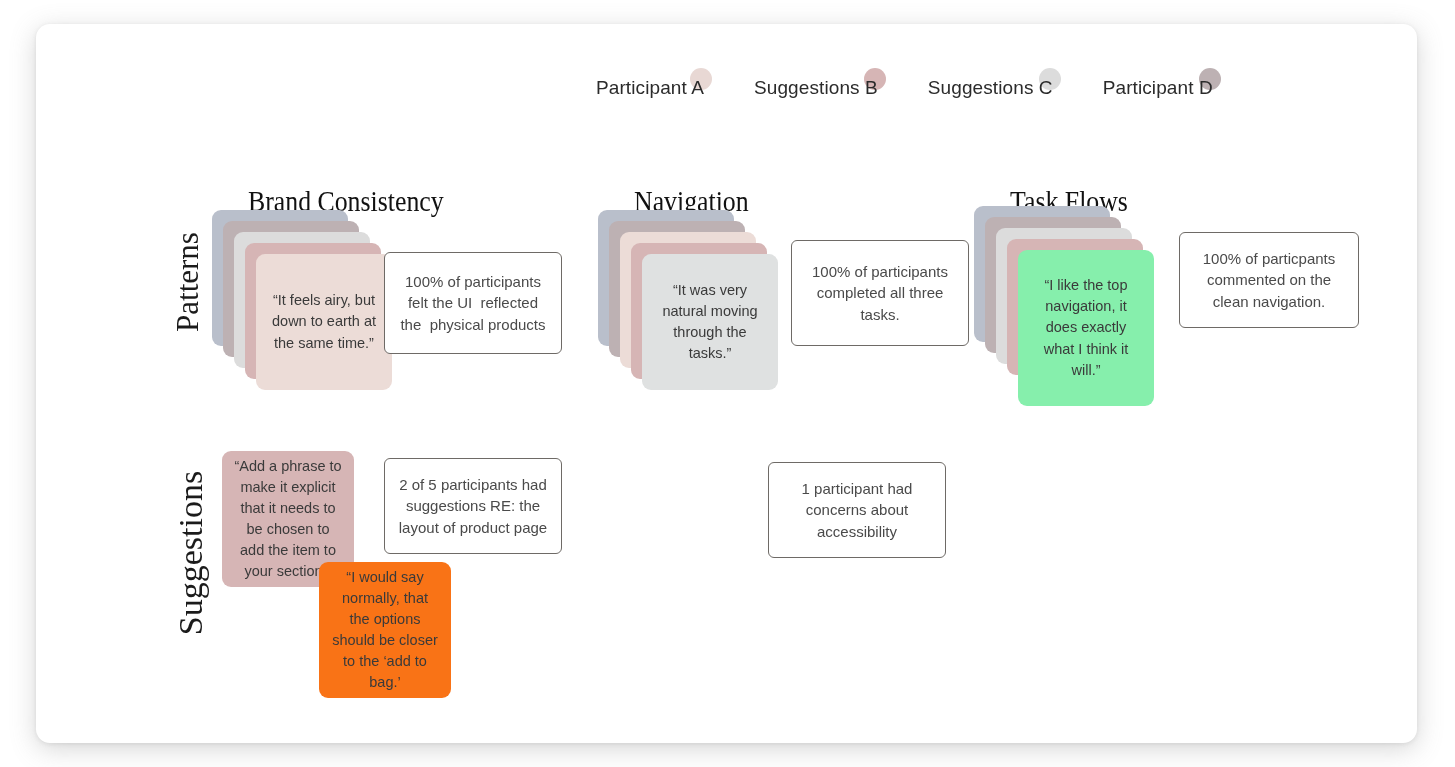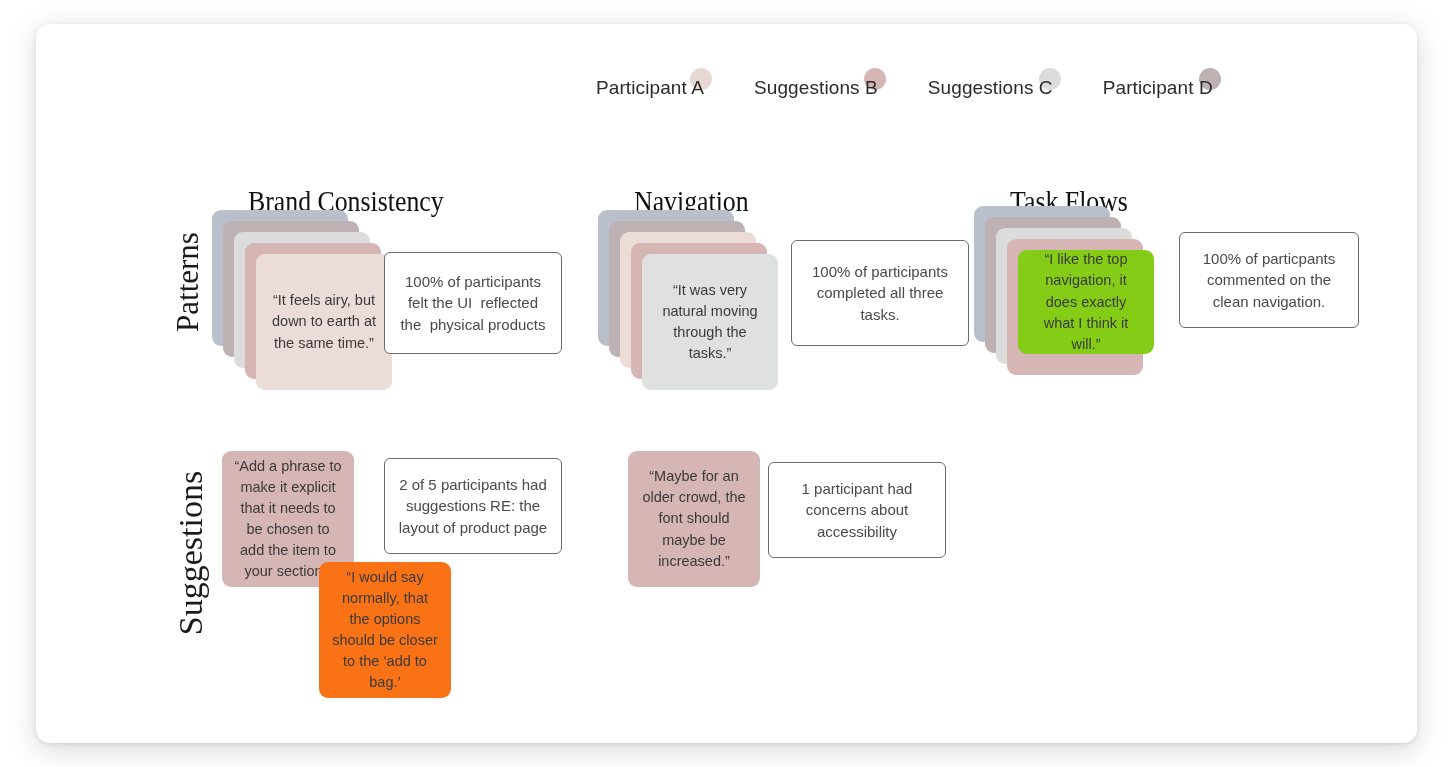--- a/index.html
+++ b/index.html
@@ -189,28 +189,27 @@
     <div class="quote-card" style="left:44px; top:44px; width:136px; height:136px; background:#dfe1e1;">“It was very natural moving through the tasks.”</div>
   </div>
 
   <div class="stat-box" style="left:755px; top:216px; width:178px; height:106px;">100% of participants completed all three tasks.</div>
 
   <div class="stack" style="left:938px; top:182px; width:200px; height:200px;">
     <div class="stack-card" style="left:0px;   top:0px;   width:136px; height:136px; background:#b9bfcb;"></div>
     <div class="stack-card" style="left:11px;  top:11px;  width:136px; height:136px; background:#bdb1b3;"></div>
     <div class="stack-card" style="left:22px;  top:22px;  width:136px; height:136px; background:#dcdcdc;"></div>
     <div class="stack-card" style="left:33px;  top:33px;  width:136px; height:136px; background:#d6b5b5;"></div>
-    <div class="quote-card" style="left:44px; top:44px; width:136px; height:104px; background:#84cc16;">“I like the top navigation, it does exactly what I think it will.”</div>
+    <div class="quote-card" style="left:44px; top:44px; width:136px; height:156px; background:#86efac;">“I like the top navigation, it does exactly what I think it will.”</div>
   </div>
 
   <div class="stat-box" style="left:1143px; top:208px; width:180px; height:96px;">100% of particpants commented on the clean navigation.</div>
 
   <div class="quote-card" style="left:186px; top:427px; width:132px; height:136px; background:#d6b5b5;">“Add a phrase to make it explicit that it needs to be chosen to add the item to your section.”</div>
 
   <div class="quote-card" style="left:283px; top:538px; width:132px; height:136px; background:#f97316;">“I would say normally, that the options should be closer to the ‘add to bag.’</div>
 
   <div class="stat-box" style="left:348px; top:434px; width:178px; height:96px;">2 of 5 participants had suggestions RE: the layout of product page</div>
 
-  <div class="quote-card" style="left:592px; top:427px; width:132px; height:136px; background:#d6b5b5;">“Maybe for an older crowd, the font should maybe be increased.”</div>
 
   <div class="stat-box" style="left:732px; top:438px; width:178px; height:96px;">1 participant had concerns about accessibility</div>
 
 </div>
 
 </body></html>

